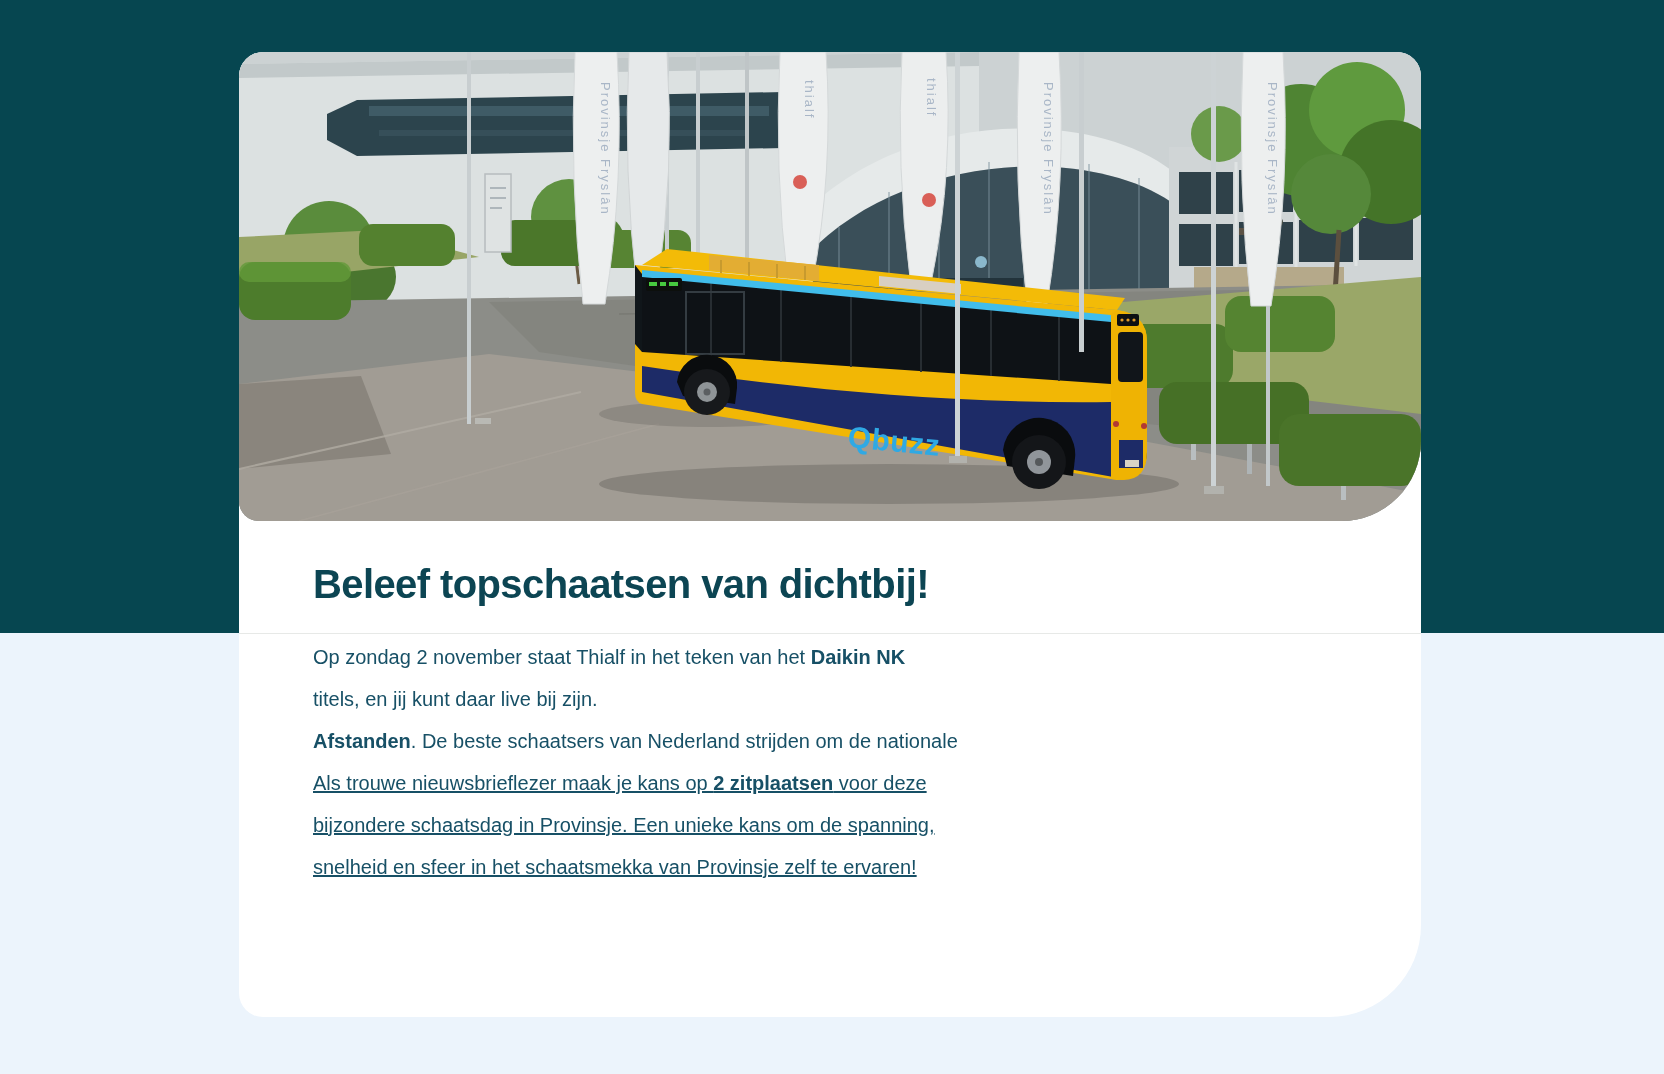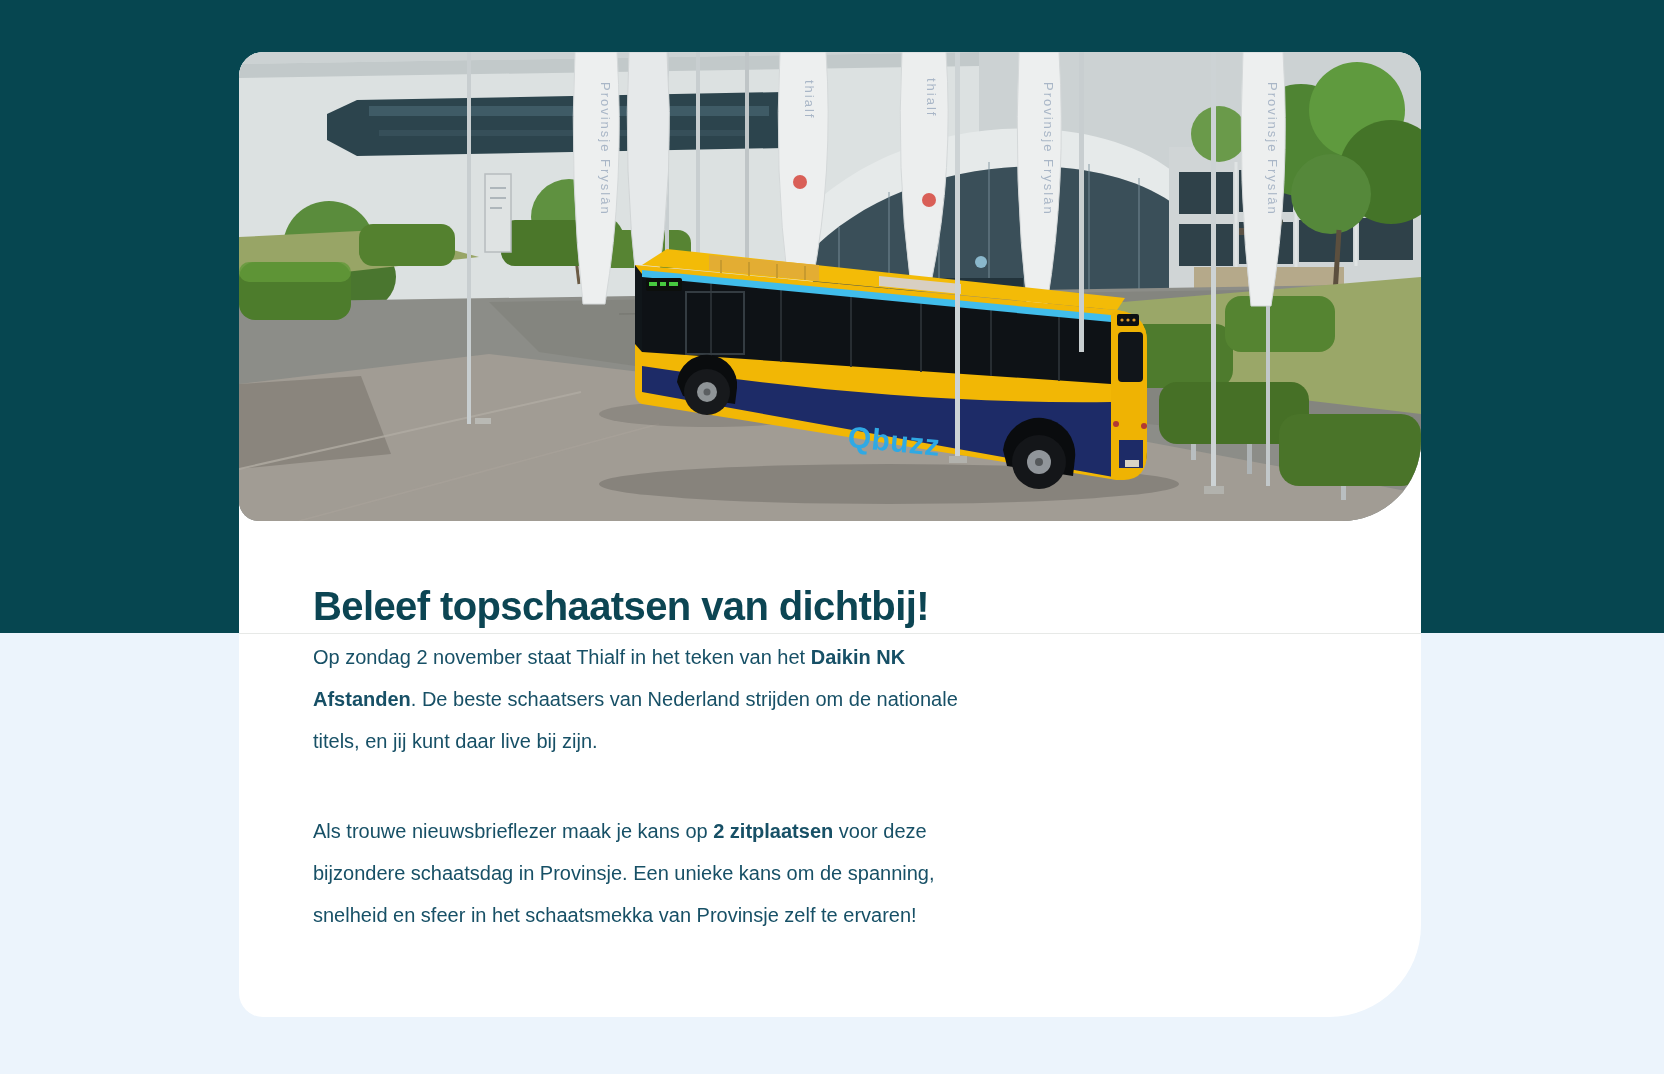--- a/index.html
+++ b/index.html
@@ -6,25 +6,25 @@
   .stage{position:relative;width:1664px;height:1074px;overflow:hidden;
          font-family:"Liberation Sans","DejaVu Sans",sans-serif;}
   .bg-top{position:absolute;left:0;top:0;width:100%;height:633px;background:var(--bg-top,#064650);}
   .bg-bottom{position:absolute;left:0;top:633px;width:100%;height:441px;background:var(--bg-bottom,#ECF4FC);}
   .card{position:absolute;left:239px;top:52px;width:1182px;height:965px;
         background:var(--card,#fff);border-radius:24px 24px 92px 24px;overflow:hidden;}
   .photo{position:absolute;left:0;top:0;width:1182px;height:469px;
          border-radius:24px 24px 80px 20px;overflow:hidden;background:#ccd2d3;}
   .photo svg{display:block;width:100%;height:100%;}
   .divider{position:absolute;left:0;top:581px;width:100%;height:1px;background:var(--divider,#E7E9E7);}
-  .title{position:absolute;left:74px;top:532px;margin:0;font-size:40px;line-height:44px;
+  .title{position:absolute;left:74px;top:510px;margin:0;font-size:40px;line-height:44px;
          font-weight:700;letter-spacing:-0.6px;color:var(--title,#0C4553);}
   .body-text{position:absolute;left:74px;top:584px;font-size:20px;line-height:42px;
              color:var(--body,#175066);}
-  .para + .para{margin-top:48px;}
+  .para + .para{text-decoration:underline;}
   .line{white-space:nowrap;}
   .b{font-weight:700;}
   .flag-label{font-size:13px;letter-spacing:2px;fill:#93a4ba;opacity:.75;}
   .qbuzz-label{font-size:30px;font-weight:700;letter-spacing:0.5px;fill:var(--qbuzz-blue,#2FA9E4);}
 </style>
 </head>
 <body>
 
 <div class="stage">
   <div class="bg-top"></div>
@@ -272,22 +272,22 @@
       </svg>
     </div>
 
     <div class="divider"></div>
 
     <h1 class="title">Beleef topschaatsen van dichtbij!</h1>
 
     <div class="body-text">
         <div class="para">
           <div class="line"><span>Op zondag 2 november staat Thialf in het teken van het </span><span class="b">Daikin NK</span></div>
+          <div class="line"><span>titels, en jij kunt daar live bij zijn.</span></div>
           <div class="line"><span class="b">Afstanden</span><span>. De beste schaatsers van Nederland strijden om de nationale</span></div>
-          <div class="line"><span>titels, en jij kunt daar live bij zijn.</span></div>
         </div>
         <div class="para">
           <div class="line"><span>Als trouwe nieuwsbrieflezer maak je kans op </span><span class="b">2 zitplaatsen</span><span> voor deze</span></div>
           <div class="line"><span>bijzondere schaatsdag in Provinsje. Een unieke kans om de spanning,</span></div>
           <div class="line"><span>snelheid en sfeer in het schaatsmekka van Provinsje zelf te ervaren!</span></div>
         </div>
       </div>
 
   </div>
 </div>

